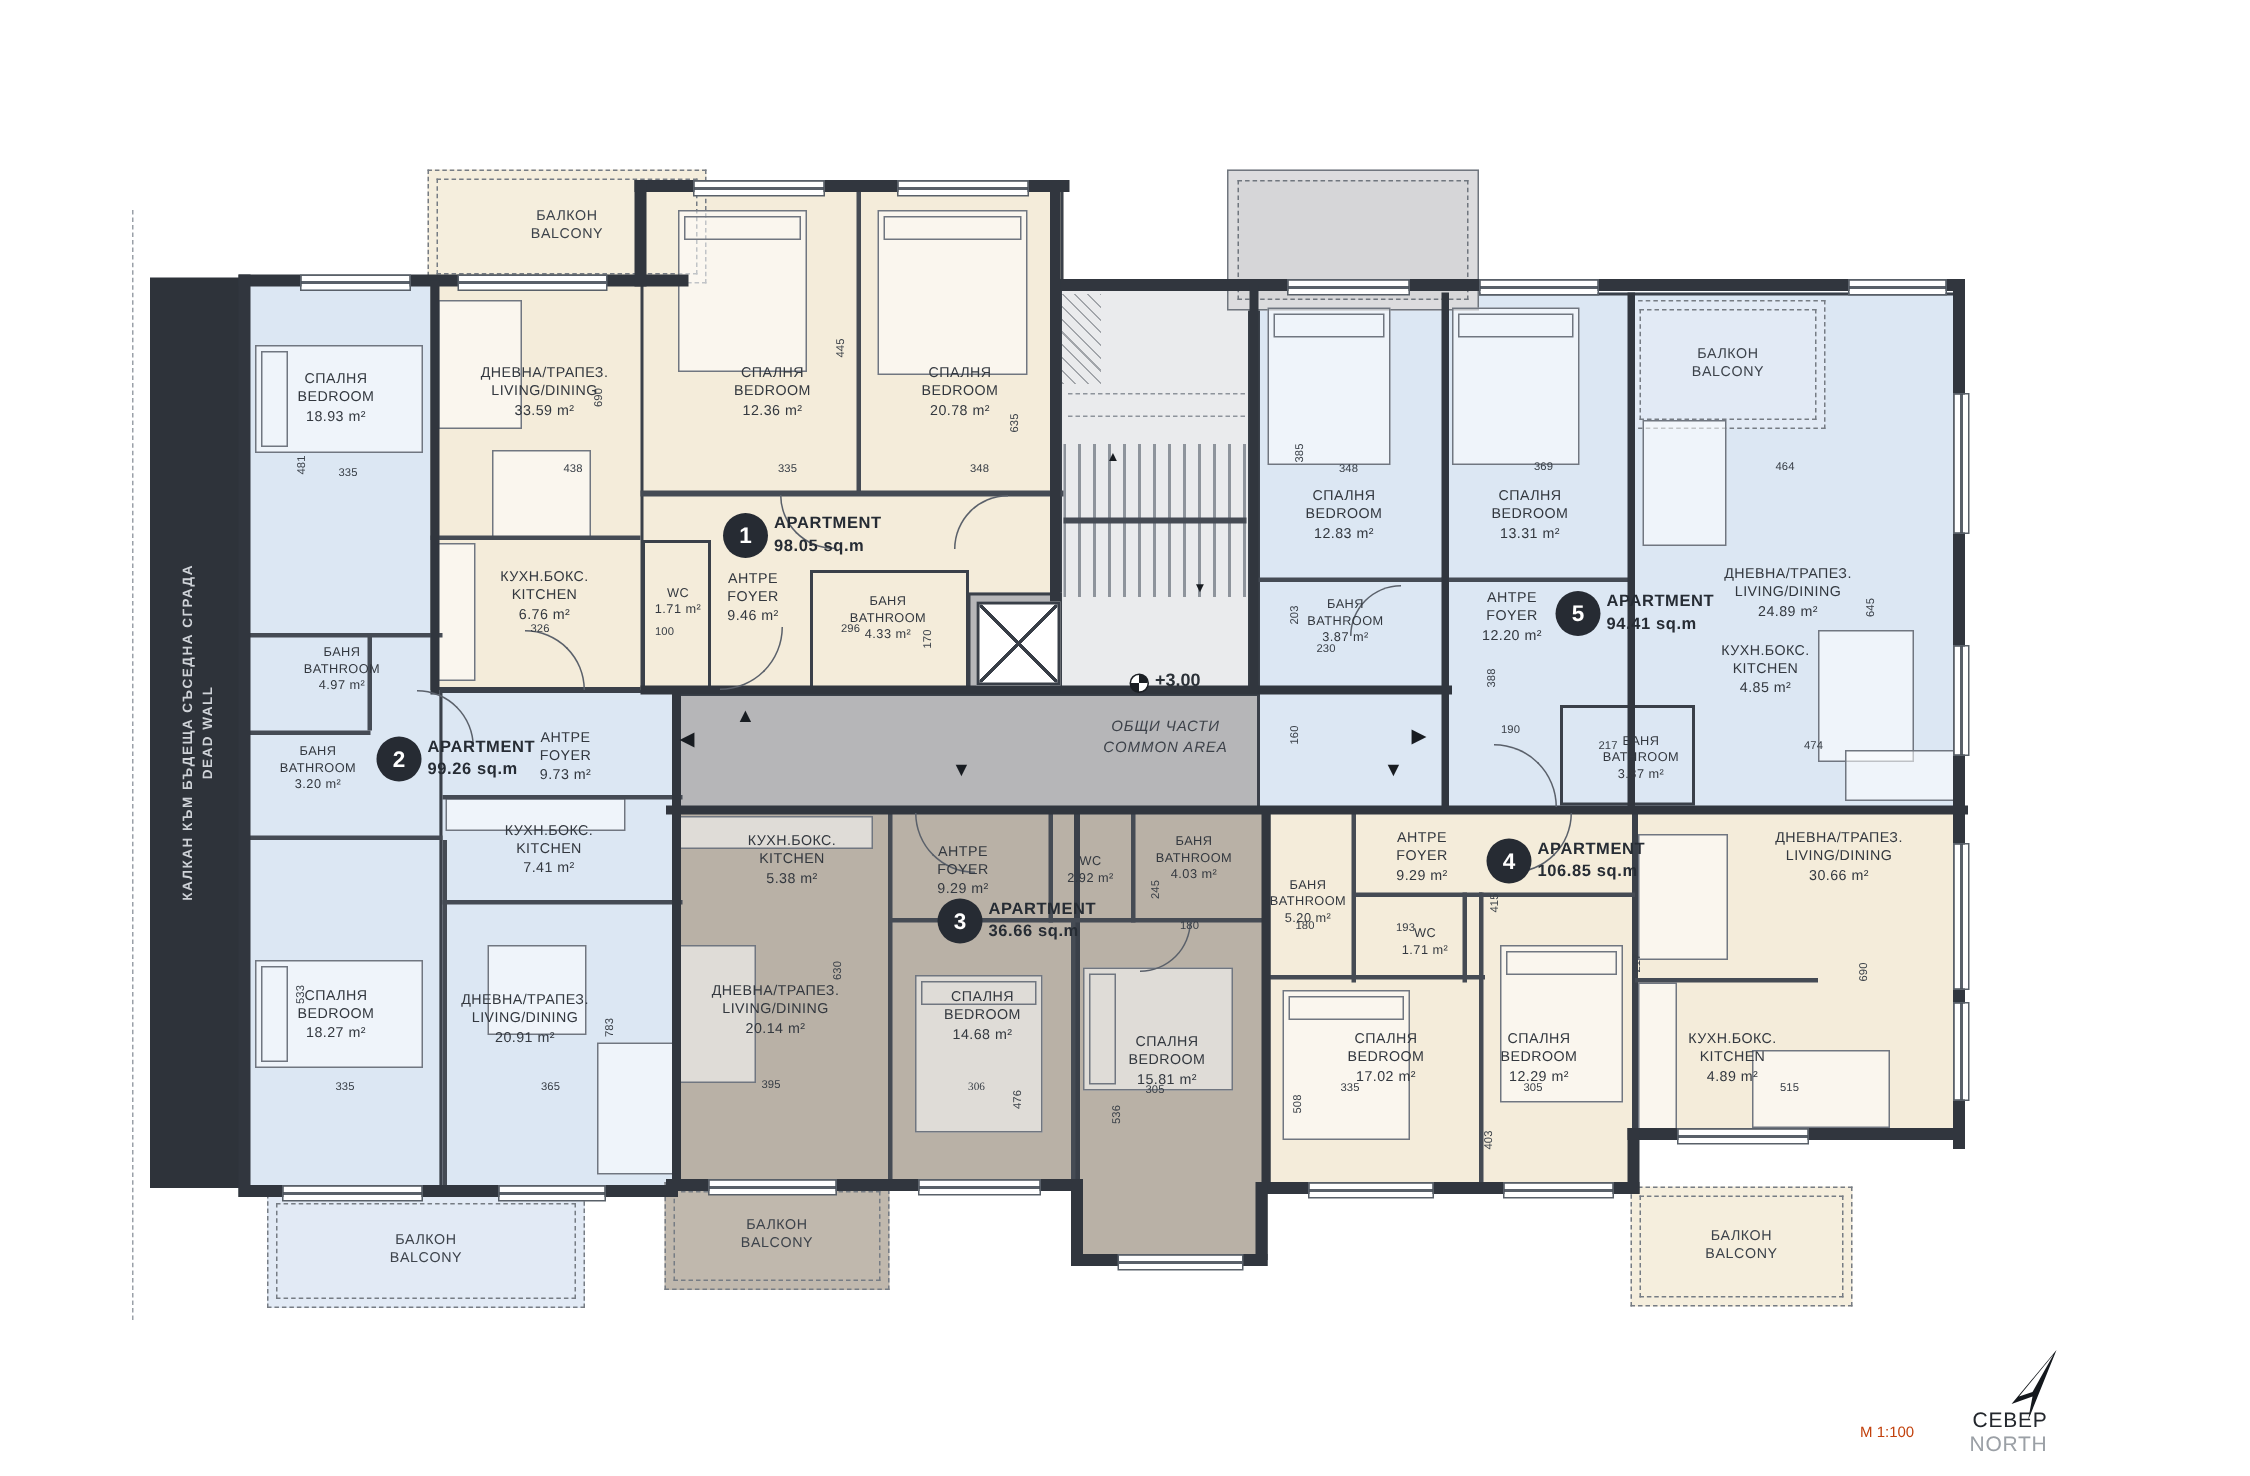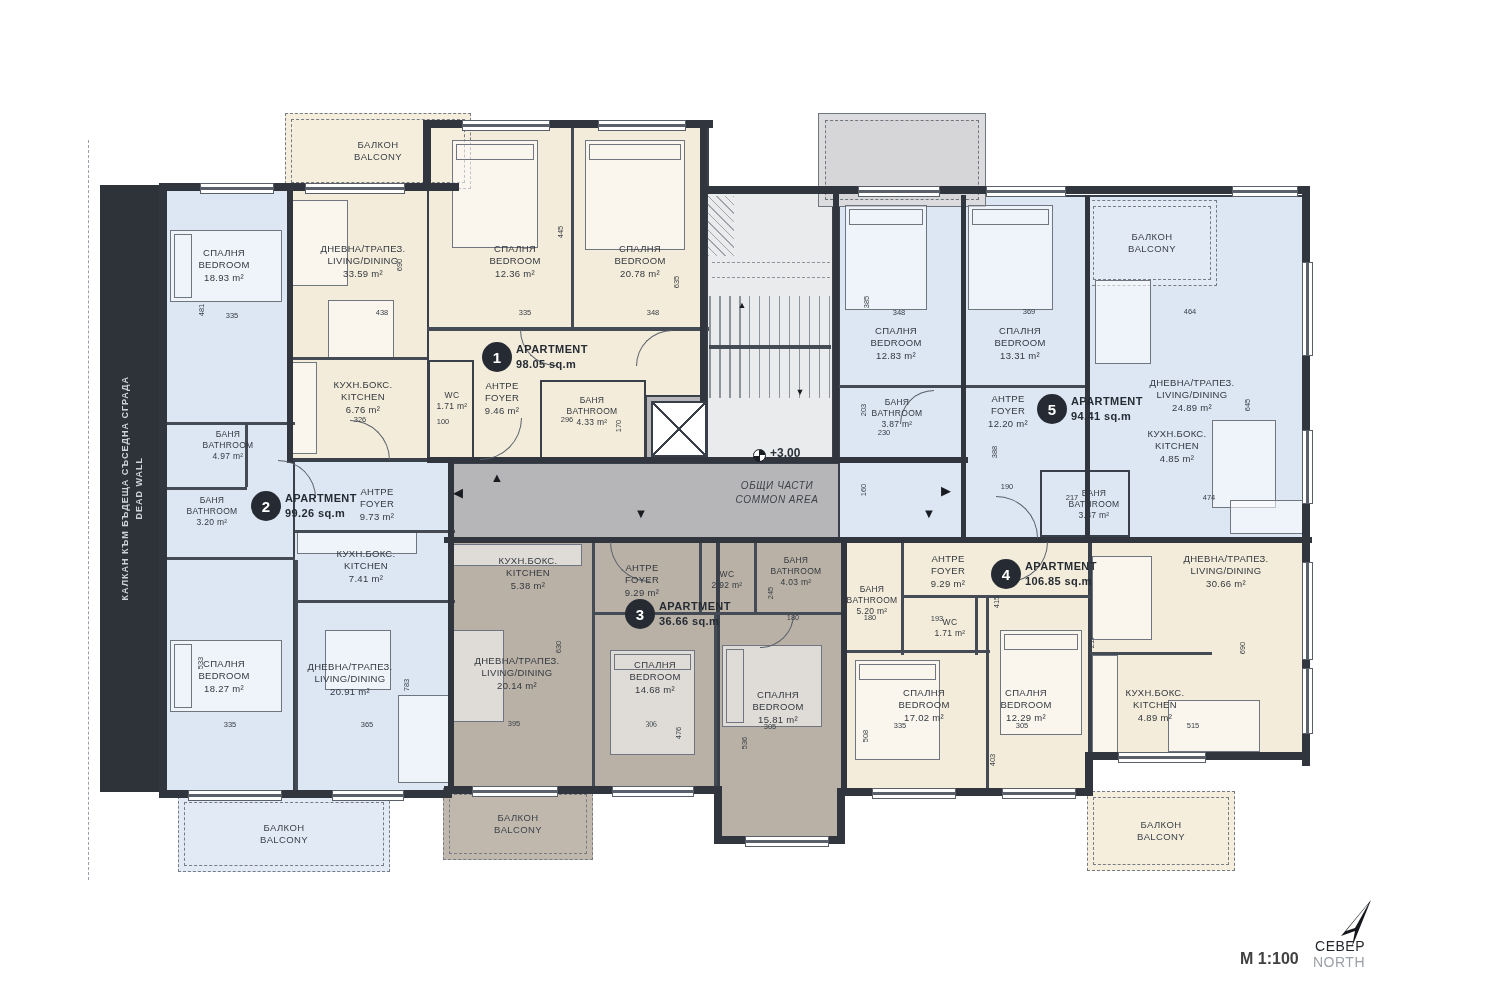--- a/index.html
+++ b/index.html
@@ -70,21 +70,21 @@
   .terr{position:absolute;border:1px solid #70767e;background:#dcdcde;z-index:1;}
   .terr .in{position:absolute;inset:6px;border:1.5px dashed #70767e;background:#d6d6d8;}
   
   .lvl{position:absolute;z-index:10;width:11px;height:11px;border-radius:50%;border:1px solid #1b1f24;
        background:conic-gradient(#1b1f24 0 25%,#fff 25% 50%,#1b1f24 50% 75%,#fff 75%);}
   .lvltxt{position:absolute;z-index:10;font-size:12px;font-weight:bold;color:#2b3138;}
   .common{position:absolute;transform:translate(-50%,-50%);z-index:9;text-align:center;
           font-size:10px;letter-spacing:.6px;color:#3d424a;line-height:1.35;}
   .common span{display:block;font-style:italic;}
   
-  .scale{position:absolute;z-index:10;font-size:16px;font-weight:bold;color:#404040;}
+  .scale{position:absolute;z-index:10;font-size:10px;font-weight:normal;color:#c2410c;}
   .north{position:absolute;z-index:10;font-size:14px;letter-spacing:.5px;color:#23272d;text-align:right;}
   .north .en{color:#9ba0a6;}
   .north span{display:block;}
 </style>
 </head>
 <body>
 
 <div id="plan">
 
   <div class="dash-v abs" style="left:88px;top:140px;height:740px;width:0;"></div>

